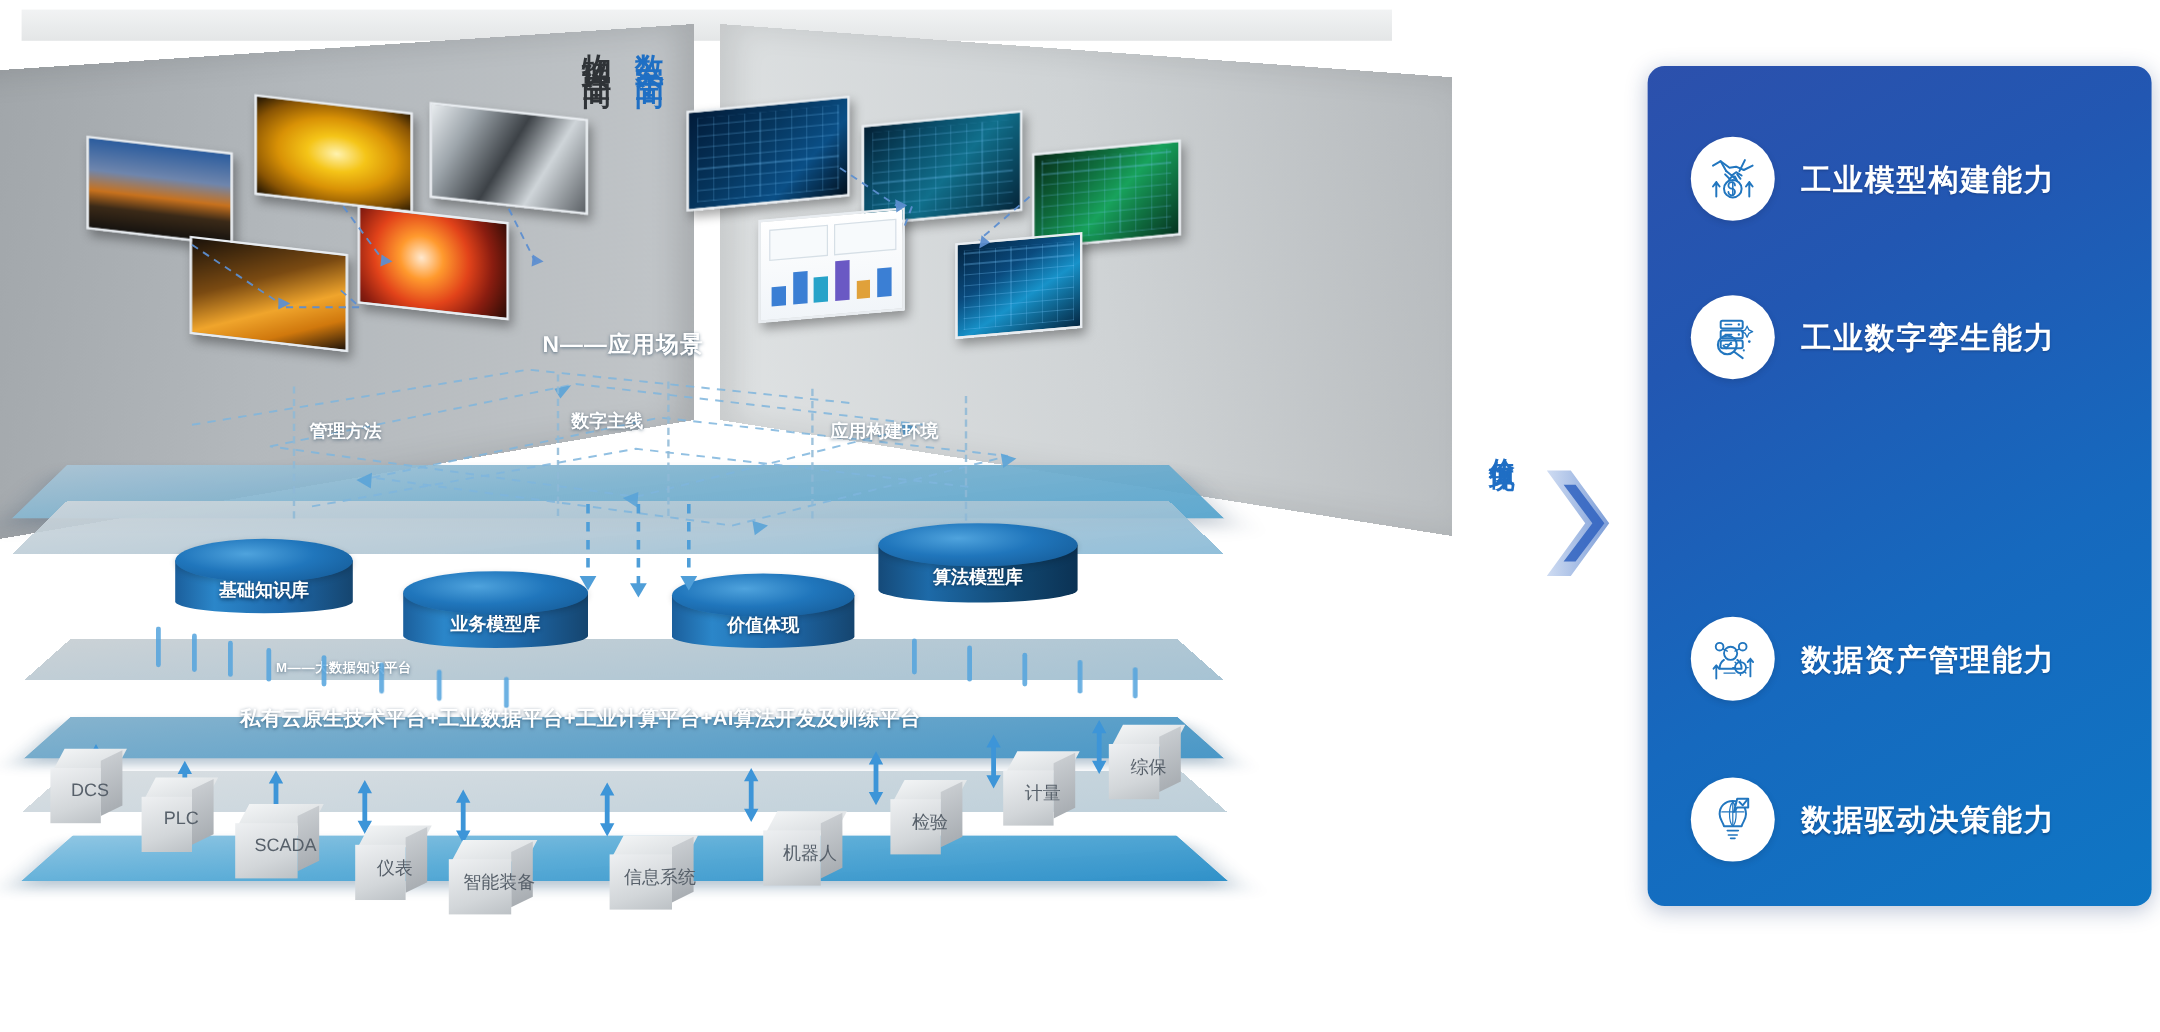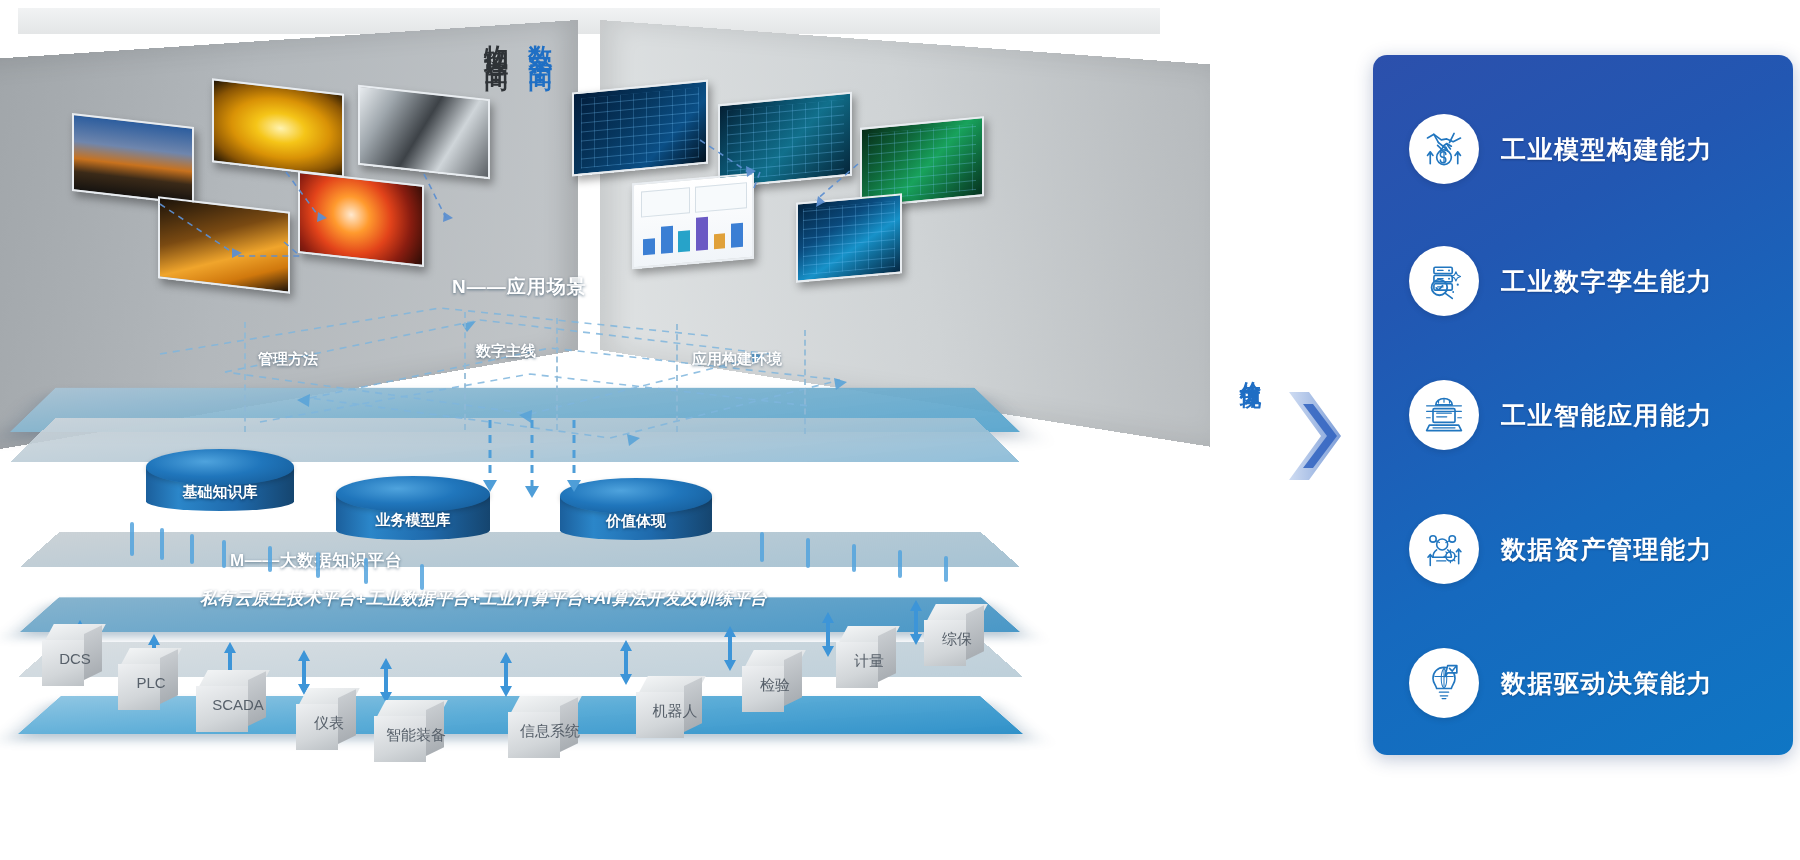--- a/index.html
+++ b/index.html
@@ -128,22 +128,22 @@
     box-shadow:0 16px 24px rgba(20,70,110,.30);
   }
 
   
   .lbl{position:absolute;color:#ffffff;font-weight:700;white-space:nowrap;
        text-shadow:0 1px 3px rgba(0,40,70,.55);}
   #lbl-n     {left:452px;top:262px;font-size:19px;letter-spacing:1px;}
   #lbl-mgmt  {left:258px;top:338px;font-size:15px;}
   #lbl-thread{left:476px;top:330px;font-size:15px;}
   #lbl-env   {left:692px;top:338px;font-size:15px;}
-  #lbl-m     {left:230px;top:537px;font-size:17px;letter-spacing:.5px;}
-  #lbl-plat  {left:200px;top:575px;font-size:17px;letter-spacing:.3px;font-style:italic;}
+  #lbl-m     {left:230px;top:537px;font-size:11px;letter-spacing:.5px;}
+  #lbl-plat  {left:200px;top:575px;font-size:17px;letter-spacing:.3px;}
 
   
   .cyl{position:absolute;}
   .cyl .body{
     position:absolute;left:0;top:18px;width:100%;height:calc(100% - 30px);
     background:linear-gradient(90deg,#1b5f9c 0%,#2b86c9 22%,#1f6aac 60%,#15456f 100%);
     border-radius:0 0 50% 50%/0 0 22% 22%;
   }
   .cyl .lid{
     position:absolute;left:0;top:0;width:100%;height:36px;border-radius:50%;
@@ -345,20 +345,25 @@
     </div>
     <div class="cyl" id="cyl-biz">
       <div class="body"></div>
         <div class="lid"></div>
       <div class="cap">业务模型库</div>
     </div>
     <div class="cyl" id="cyl-expert">
       <div class="body"></div>
         <div class="lid"></div>
       <div class="cap">价值体现</div>
+    </div>
+    <div class="cyl" id="cyl-algo">
+      <div class="body"></div>
+        <div class="lid"></div>
+      <div class="cap">算法模型库</div>
     </div>
 
     <svg style="position:absolute;left:470px;top:408px;width:170px;height:90px;pointer-events:none;" viewBox="0 0 170 90">
       <g stroke="#4f9ed8" stroke-width="3" stroke-dasharray="8 7" fill="none">
         <path d="M20 0 L20 62"></path>
           <path d="M62 0 L62 68"></path>
           <path d="M104 0 L104 62"></path>
       </g>
       <g fill="#4f9ed8">
         <path d="M13 60 h14 l-7 12z"></path>
@@ -536,35 +541,20 @@
           <path d="M25.5 37.5 L33 43"></path>
           <path d="M15.5 31.5 l2.5 2.5 l4.5 -5" stroke-width="1.8"></path>
           <path d="M37 14 l1.6 3.4 3.4 1.6 -3.4 1.6 -1.6 3.4 -1.6 -3.4 -3.4 -1.6 3.4 -1.6z" stroke-width="1.2"></path>
           <circle cx="39" cy="28" r="1.2" fill="#2176bf" stroke="none"></circle>
           <circle cx="34" cy="36" r="1" fill="#2176bf" stroke="none"></circle>
         </svg>
       </div>
       <div class="txt">工业数字孪生能力</div>
     </div>
 
-    <div class="cap-row" style="top:312px;">
-      <div class="circ">
-        <svg width="44" height="44" viewBox="0 0 48 48" fill="none" stroke="#2176bf" stroke-width="1.8" stroke-linecap="round" stroke-linejoin="round">
-          <path d="M5 14 h38 M5 20 h38" stroke-width="1.3"></path>
-          <path d="M24 6 c-5 0 -9 3 -9 7 h18 c0 -4 -4 -7 -9 -7z"></path>
-          <path d="M18 11 v-3 M24 10 v-4 M30 11 v-3" stroke-width="1.3"></path>
-          <rect x="12" y="17" width="24" height="15" rx="1.5"></rect>
-          <path d="M16 22 h16 M16 26 h11" stroke-width="1.3"></path>
-          <path d="M8 35 h32 l3 6 H5 z"></path>
-          <path d="M12 38 h24" stroke-width="1.3"></path>
-          <path d="M5 27 h4 M39 27 h4" stroke-width="1.3"></path>
-        </svg>
-      </div>
-      <div class="txt">工业智能应用能力</div>
-    </div>
 
     <div class="cap-row" style="top:446px;">
       <div class="circ">
         <svg width="44" height="44" viewBox="0 0 48 48" fill="none" stroke="#2176bf" stroke-width="1.7" stroke-linecap="round" stroke-linejoin="round">
           <circle cx="22" cy="19" r="6"></circle>
           <path d="M16 25 c-3 2 -4 5 -4 8 h20 c0 -3 -1 -6 -4 -8"></path>
           <circle cx="12" cy="13" r="3.5"></circle>
           <circle cx="33" cy="13" r="3.5"></circle>
           <path d="M15 15 l4 2 M30 15 l-4 2" stroke-width="1.3"></path>
           <circle cx="31" cy="32" r="5"></circle>

